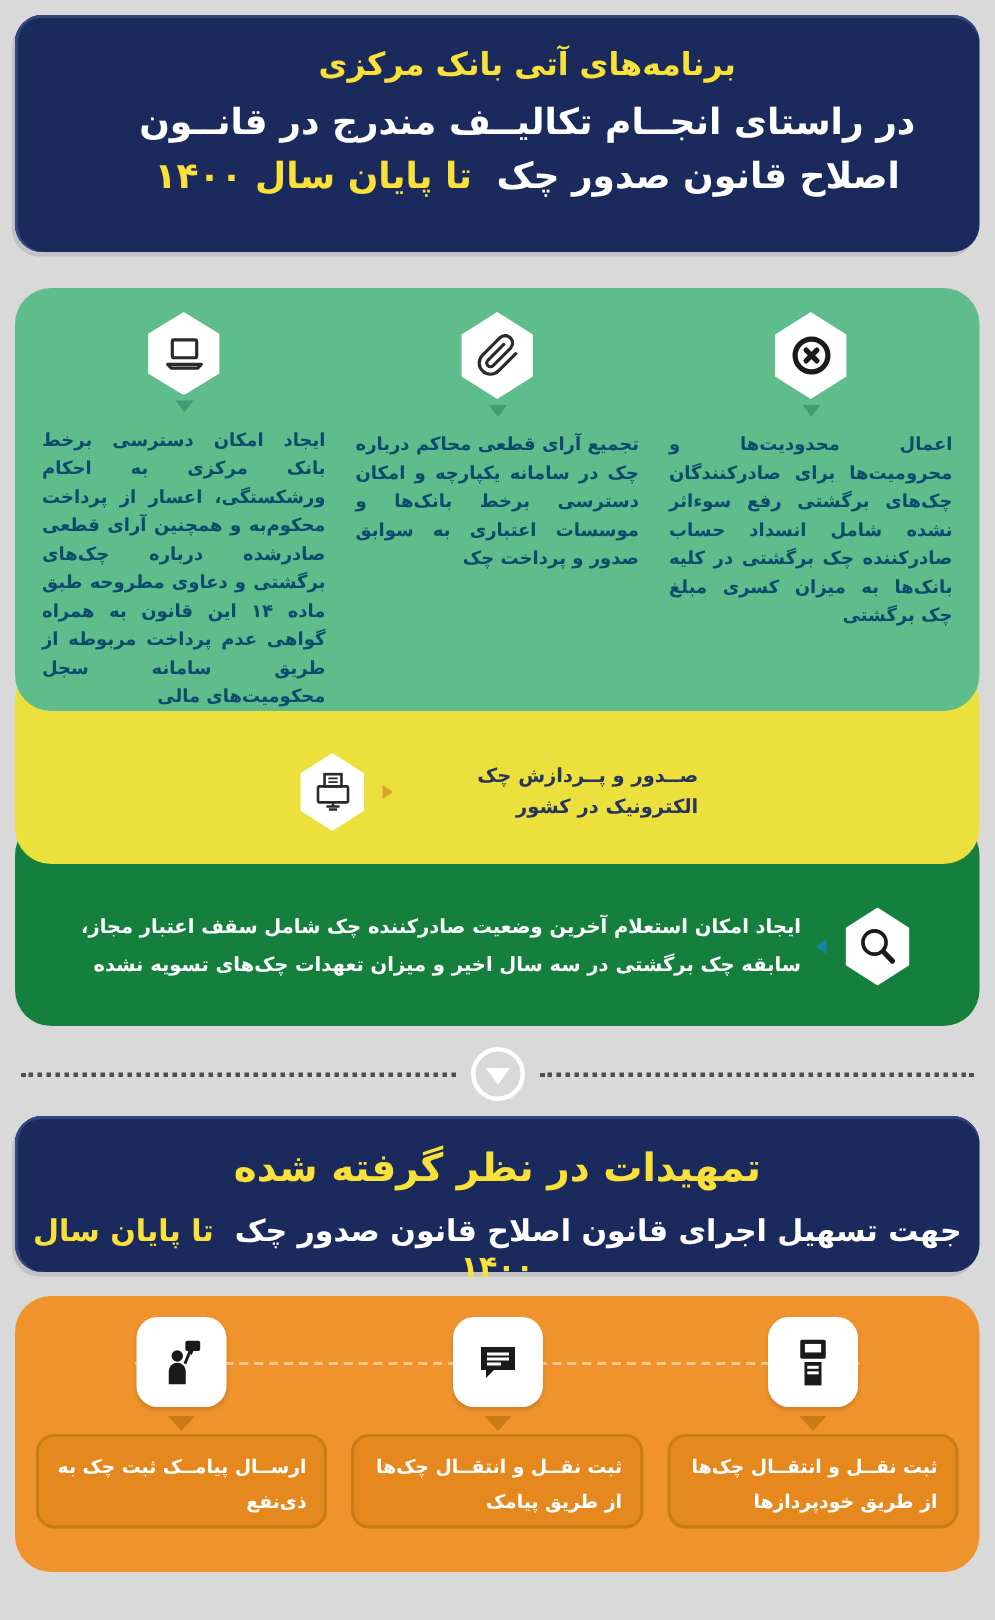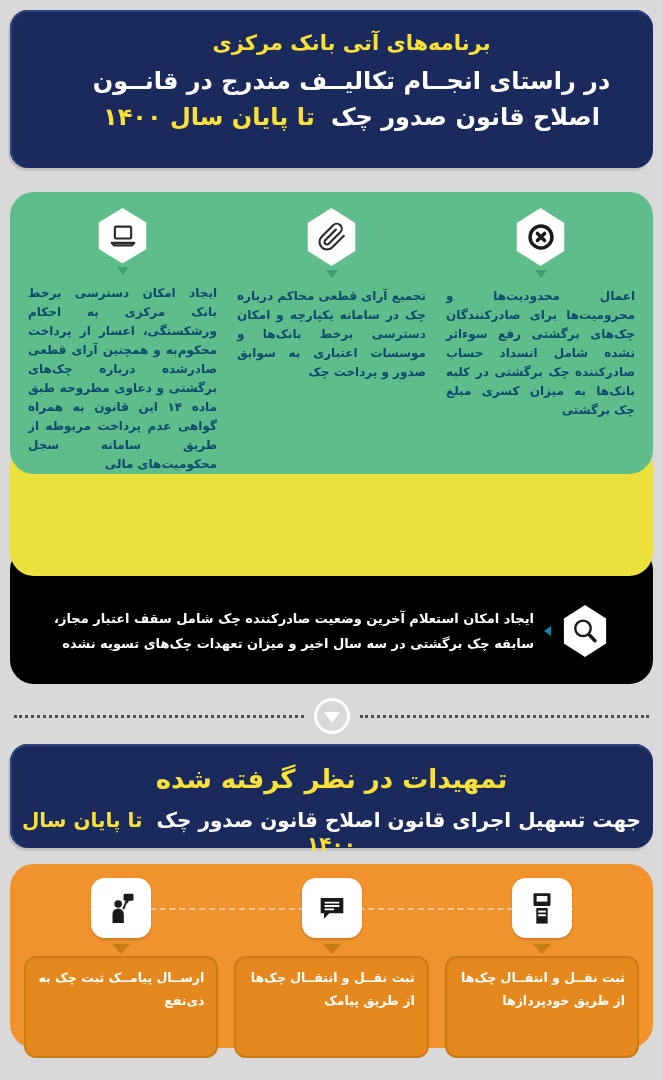--- a/index.html
+++ b/index.html
@@ -65,21 +65,21 @@
     height:132px;
     padding:36px 26px 0;
     display:flex;
   }
   .y-item { flex:1; display:flex; align-items:center; justify-content:center; gap:9px; }
   .y-item p { color:#27355c; font-size:13px; line-height:1.65; text-align:right; max-width:195px; }
 
   .blue {
     position:relative; z-index:1;
     margin-top:-30px;
-    background:#000000;
+    background:#15803d;
     height:138px;
     padding:32px 34px 0;
     display:flex;
     align-items:center;
     justify-content:center;
     gap:10px;
   }
   .blue p { color:#ffffff; font-size:13px; line-height:1.95; text-align:right; max-width:480px; }
 
   
@@ -119,21 +119,21 @@
   .o-pointer {
     position:absolute; top:-12px; left:50%; transform:translateX(-50%);
     width:0; height:0;
     border-left:9px solid transparent; border-right:9px solid transparent;
     border-top:10px solid #c87c15;
   }
   .o-card {
     background:#e5891e;
     border:2px solid #c87c15;
     border-radius:12px;
-    height:102px;
+    height:63px;
     padding:9px 12px 0;
   }
   .o-card p { color:#ffffff; font-size:12.5px; line-height:1.8; text-align:right; }
 </style>
 </head>
 <body>
 
 <div class="page">
 
   <header class="navy-card header1">
@@ -171,20 +171,32 @@
           <rect x="5.5" y="4.5" width="13" height="9.5" rx="1"></rect>
           <path d="M3 17.5 L21 17.5 L19 19.5 L5 19.5 Z"></path>
         </svg>
       </div>
       <div class="pt pt-down-green"></div>
       <p>ایجاد امکان دسترسی برخط بانک مرکزی به احکام ورشکستگی، اعسار از پرداخت محکوم‌به و همچنین آرای قطعی صادرشده درباره چک‌های برگشتی و دعاوی مطروحه طبق ماده ۱۴ این قانون به همراه گواهی عدم پرداخت مربوطه از طریق سامانه سجل محکومیت‌های مالی</p>
     </div>
   </section>
 
   <section class="card yellow">
+    <div class="y-item">
+      <p>صــدور و پــردازش چک الکترونیک در کشور</p>
+      <div class="pt pt-right-yellow"></div>
+      <div class="hex hex-md">
+        <svg viewBox="0 0 24 24" width="30" height="30" fill="none" stroke="#2a2a2a" stroke-width="1.4">
+          <rect x="7.5" y="2.5" width="9" height="6.5"></rect>
+          <path d="M9.5 4.7 h5 M9.5 6.7 h5" stroke-width="1"></path>
+          <rect x="4" y="9" width="16" height="8.5" rx="0.8"></rect>
+          <path d="M12 17.5 v2 M8.5 19.7 h7 M9.8 21.3 h4.4"></path>
+        </svg>
+      </div>
+    </div>
   </section>
 
   <section class="card blue">
     <div class="hex hex-md">
       <svg viewBox="0 0 24 24" width="32" height="32" fill="none" stroke="#1a1a1a" stroke-width="1.8" stroke-linecap="round">
         <circle cx="10.5" cy="10" r="5.8"></circle>
         <path d="M14.8 14.5 L19.5 19.3" stroke-width="2.6"></path>
       </svg>
     </div>
     <div class="pt pt-left-blue"></div>

